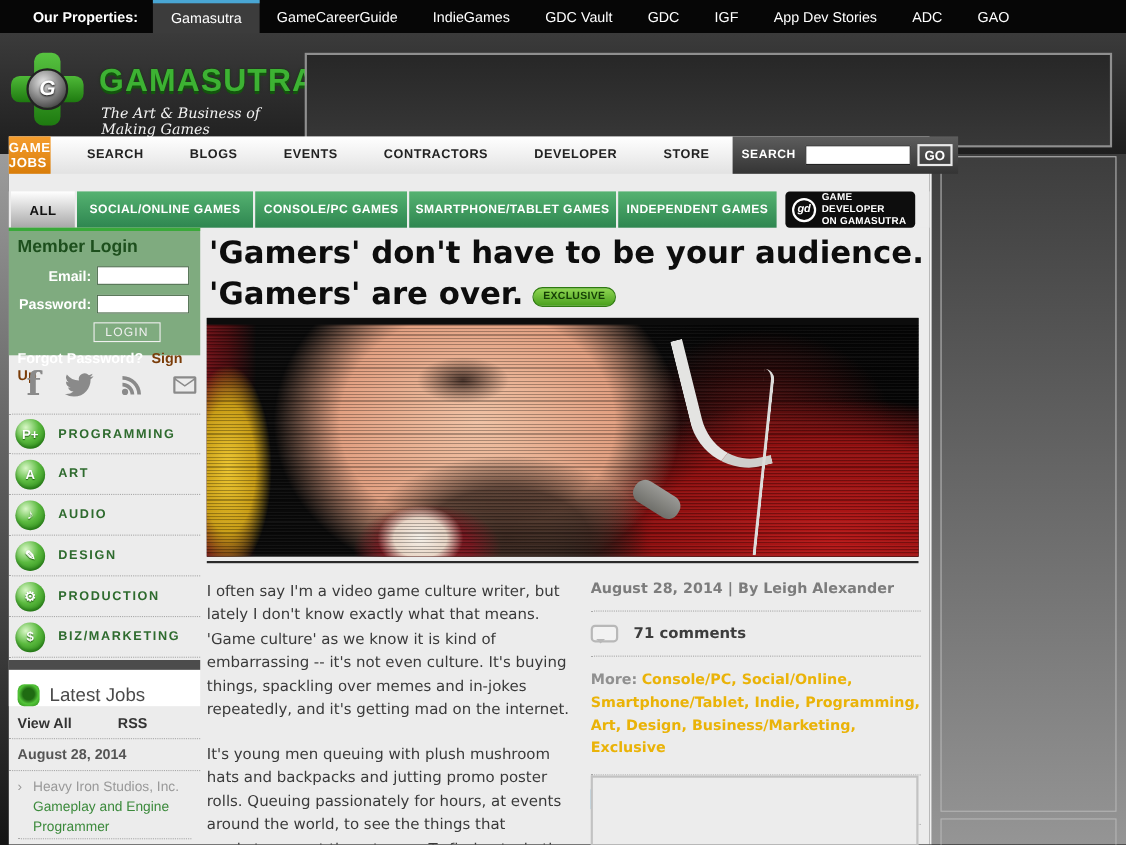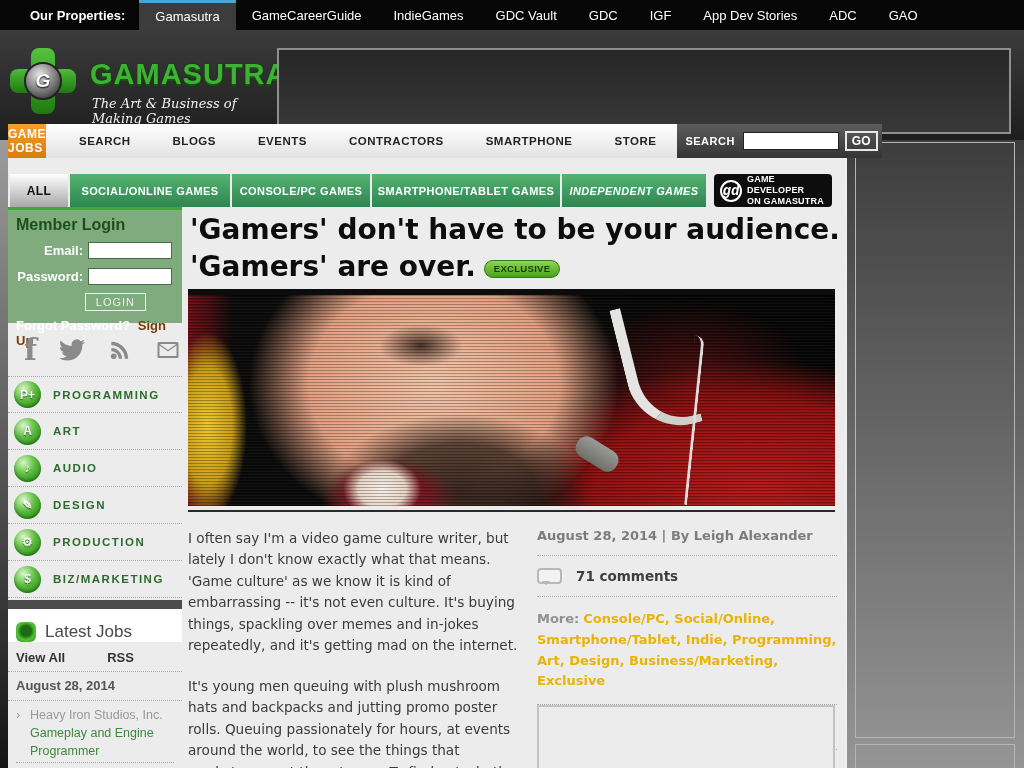--- a/index.html
+++ b/index.html
@@ -40,23 +40,23 @@
   .search-zone { margin-left:auto; width:205px; background:linear-gradient(#5d5d5d,#343434); display:flex; align-items:center; padding:0 8px; }
   .search-label { color:#fff; font-weight:bold; font-size:11px; letter-spacing:0.5px; margin-right:8px; }
   .search-input { width:96px; height:18px; border:1px solid #222; background:#fff; font-size:11px; padding:0 3px; }
   .go-btn { margin-left:6px; height:20px; padding:0 5px; background:transparent; border:2px solid #e8e8e8; color:#fff; font-weight:bold; font-size:12px; cursor:pointer; }
 
   
   .tab-row { position:absolute; left:8px; top:174px; width:837px; height:33px; background:#ececec; display:flex; gap:2px; padding-left:2px; }
   .tab { display:flex; align-items:center; justify-content:center; font-size:11px; font-weight:bold; letter-spacing:0.4px; cursor:pointer; }
   .tab-all { width:58px; background:linear-gradient(#ffffff,#a8a8a8); color:#111; font-size:12px; }
   .tab-green { color:#fff; background:linear-gradient(#55b271,#2e8650); }
-  .t1{width:138px;} .t2{width:160px;} .t3{width:188px;} .t4{width:144px;font-style:italic;}
+  .t1{width:138px;} .t2{width:160px;} .t3{width:188px;} .t4{width:144px;}
   .gd-badge { margin-left:6px; width:118px; height:33px; background:#0d0d0d; border-radius:4px; color:#fff; display:flex; align-items:center; padding:0 6px; cursor:pointer; }
-  .gd-mono { width:22px; height:22px; border:2px solid #fff; border-radius:50%; display:flex; align-items:center; justify-content:center; font-size:14px; font-style:italic; font-weight:bold; margin-right:5px; flex:none;font-family:Liberation Mono, monospace; }
+  .gd-mono { width:22px; height:22px; border:2px solid #fff; border-radius:50%; display:flex; align-items:center; justify-content:center; font-size:10px; font-style:italic; font-weight:bold; margin-right:5px; flex:none; }
   .gd-text { font-size:9px; font-weight:bold; line-height:1.25; letter-spacing:0.2px; }
 
   
   .login-box { position:absolute; left:8px; top:207px; width:174px; height:116px; background:#7fab7f; border-top:3px solid #3aa93a; padding:6px 8px; }
   .login-title { color:#1d4f1d; font-weight:bold; font-size:16px; margin-bottom:8px; }
   .login-row { display:flex; align-items:center; margin-bottom:9px; }
   .login-row label { width:72px; text-align:right; color:#fff; font-weight:bold; font-size:13px; padding-right:5px; }
   .login-row input { width:84px; height:17px; border:1px solid #4a6b4a; background:#fff; font-size:11px; padding:0 2px; }
   .login-btn-row { text-align:right; padding-right:28px; margin-top:-2px; margin-bottom:7px; }
   .login-btn { background:transparent; border:1px solid #f0f0f0; color:#f0f0f0; font-size:11px; letter-spacing:1px; padding:2px 10px; cursor:pointer; }
@@ -175,21 +175,21 @@
     <div class="side-ad2"></div>
   </div>
 
   <div class="nav-row">
     <div class="game-jobs">GAME JOBS</div>
     <div class="nav-links">
       <span class="nav-link">SEARCH</span>
       <span class="nav-link">BLOGS</span>
       <span class="nav-link">EVENTS</span>
       <span class="nav-link">CONTRACTORS</span>
-      <span class="nav-link">SMARTPHONE</span>
+      <span class="nav-link">DEVELOPER</span>
       <span class="nav-link">STORE</span>
     </div>
     <div class="search-zone">
       <span class="search-label">SEARCH</span>
       <input class="search-input" type="text" style="">
       <button class="go-btn">GO</button>
     </div>
   </div>
 
   <div class="tab-row">

